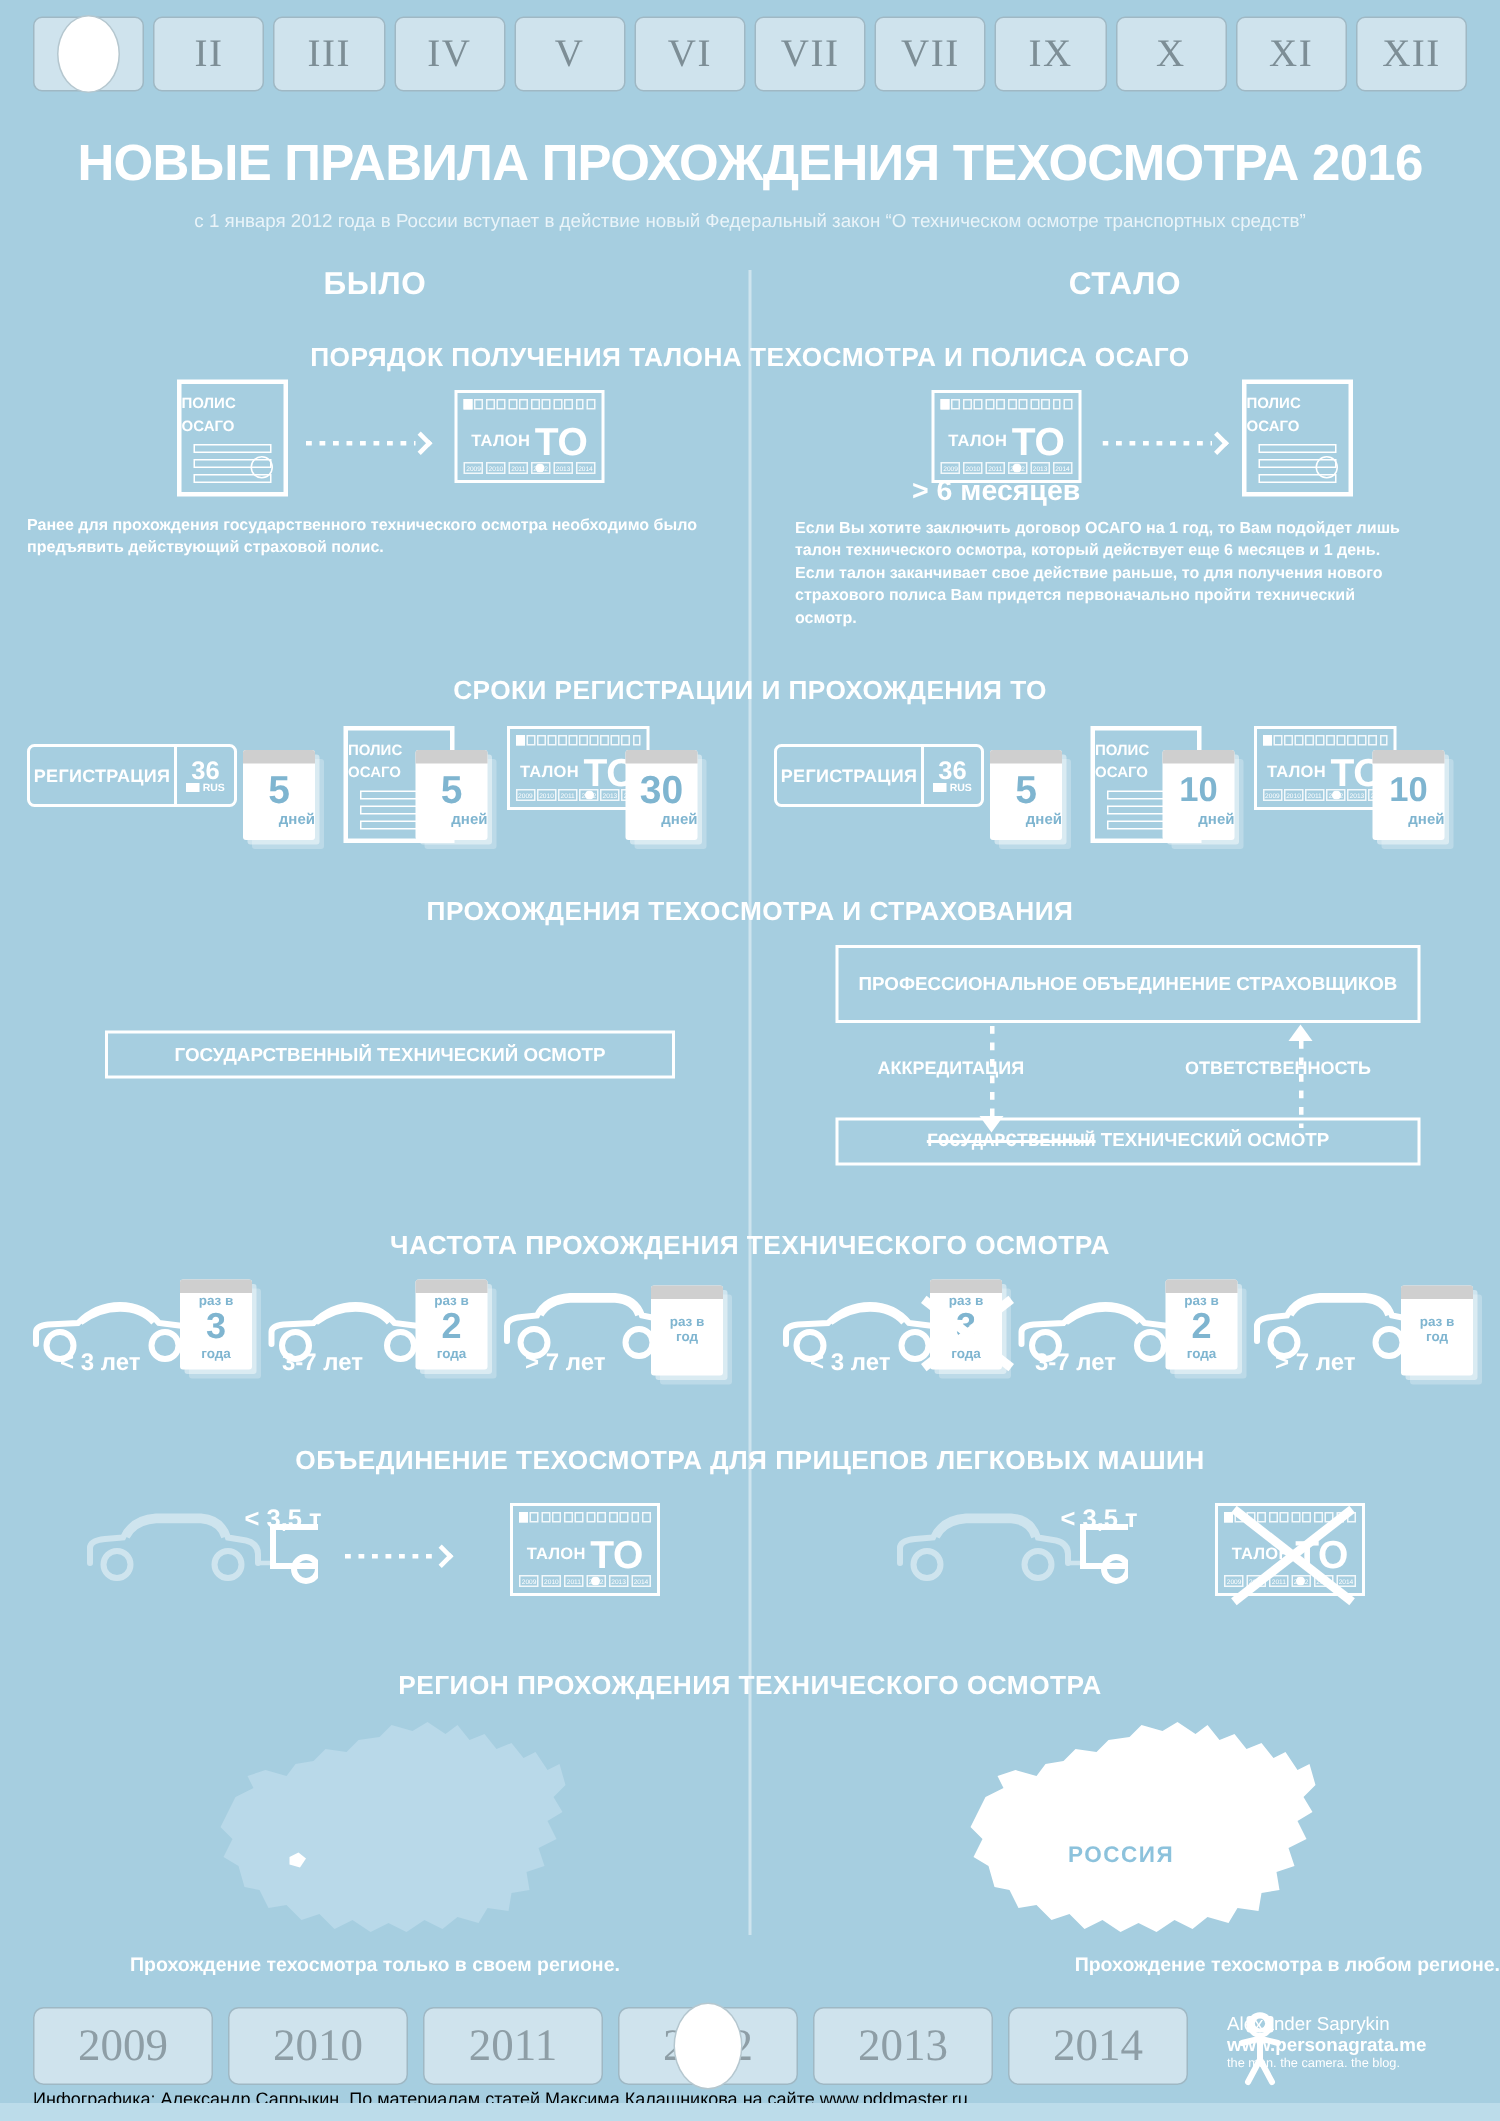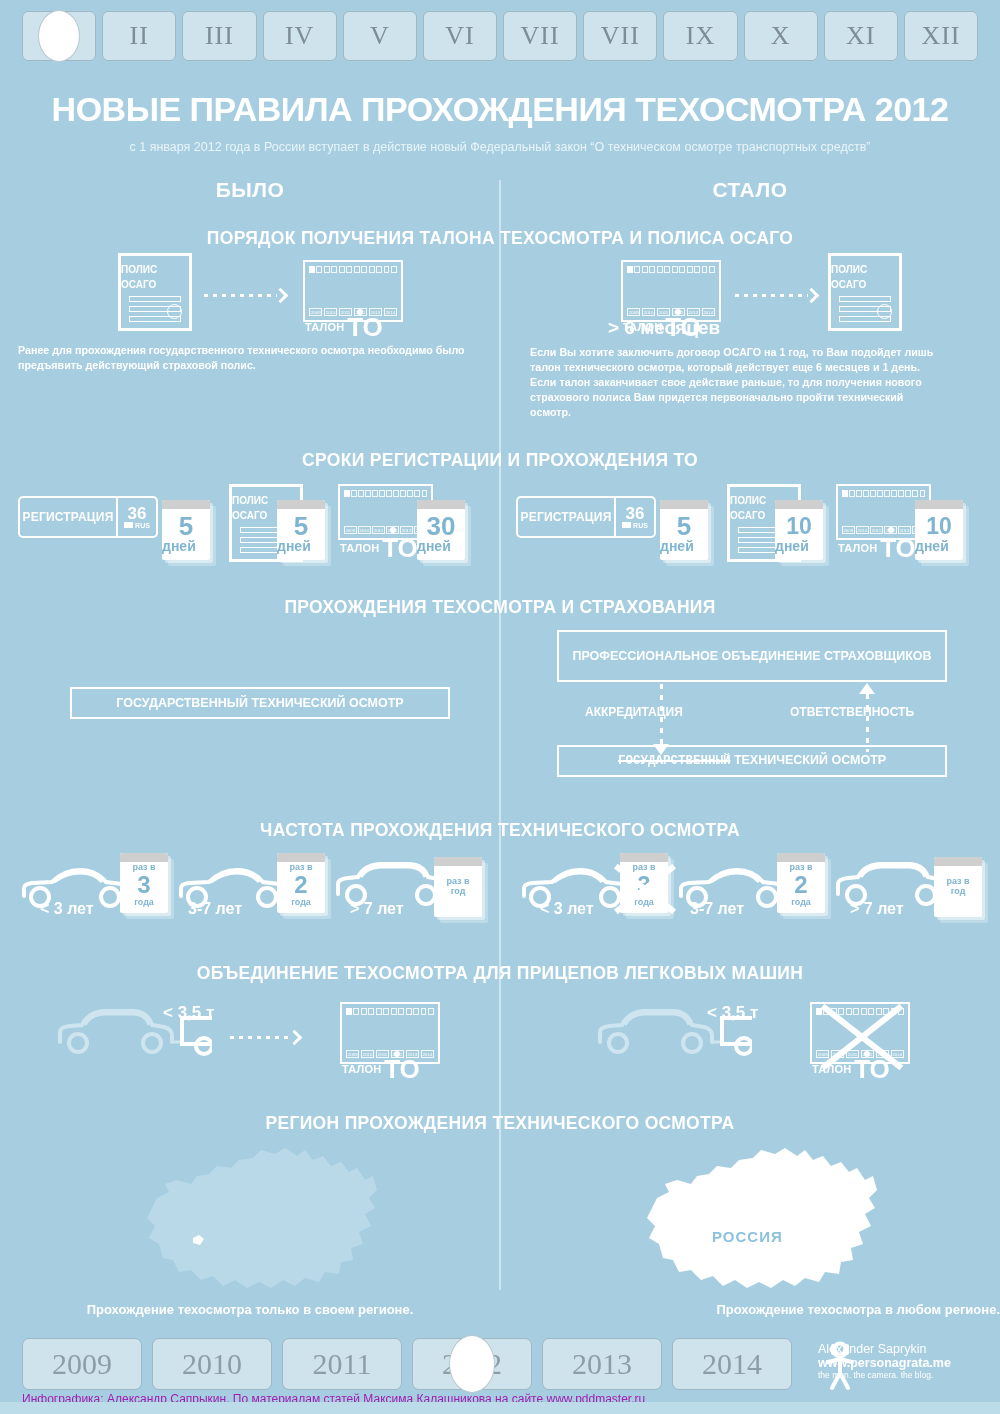--- a/index.html
+++ b/index.html
@@ -81,21 +81,21 @@
     background:transparent;
   }
   .doc-talon .months{
     position:absolute; left:4px; right:4px; top:4px; height:7px;
     display:flex; gap:1.5px;
   }
   .doc-talon .months i{ flex:1; border:1px solid rgba(255,255,255,0.85); }
   .doc-talon .months i.on{ background:#fff;}
   .doc-talon .mid{
     position:absolute; left:0; right:0; top:16px; height:32px;
-    display:flex; align-items:center; gap:3px;margin-top:33px;
+    display:flex; align-items:center; justify-content:center; gap:3px;
   }
   .doc-talon .mid .t1{ font-size:11px; font-weight:bold; letter-spacing:0.2px;}
   .doc-talon .mid .t2{ font-size:26px; font-weight:bold; line-height:26px;}
   .doc-talon .years{
     position:absolute; left:4px; right:4px; bottom:4px; height:8px;
     display:flex; gap:1.5px;
   }
   .doc-talon .years span{
     flex:1; border:1px solid rgba(255,255,255,0.85);
     font-size:4.4px; line-height:7px; text-align:center; color:#fff;
@@ -147,21 +147,21 @@
   .cal{
     position:absolute; width:48px; height:60px; background:#ffffff;
     box-shadow:3px 3px 0 rgba(255,255,255,0.45), 6px 6px 0 rgba(255,255,255,0.25);
     border-radius:2px;
   }
   .cal .top{ height:9px; background:#cfcfcf; border-radius:2px 2px 0 0;}
   .cal .big{
     text-align:center; font-size:26px; font-weight:bold; color:#7fb5d0;
     line-height:30px; margin-top:2px;
   }
-  .cal .sm{ text-align:left; font-size:14px; font-weight:bold; color:#7fb5d0; line-height:11px;}
+  .cal .sm{ text-align:right; font-size:10px; font-weight:bold; color:#7fb5d0; line-height:11px;}
   .cal .tiny{ text-align:center; font-size:9px; font-weight:bold; color:#7fb5d0; line-height:10px;}
   .cal.freq .big{ font-size:24px; line-height:25px; margin-top:0;}
 
   
   .obox{
     position:absolute; border:2px solid #fff; display:flex; align-items:center;
     justify-content:center; text-align:center; font-size:12.5px; font-weight:bold;
     color:#ffffff; line-height:19px; padding:4px 10px;
   }
   .strike{ text-decoration:line-through; text-decoration-thickness:2px;font-family:Liberation Mono, monospace;}
@@ -205,21 +205,21 @@
   }
   .yearcell{
     flex:1; border-radius:7px; background:#cfe3ed; border:1px solid #9fb8c4;
     display:flex; align-items:center; justify-content:center;
     font-size:30px; color:#8e9ea6; font-family:"Liberation Serif", serif; position:relative;
   }
   .yearcell .marker-oval{ width:46px; height:58px;}
   .yearcell .num{ position:relative; z-index:1;}
 
   .credit{
-    position:absolute; left:22px; top:1392px; font-size:12px; color:#a21caf; font-weight:normal;
+    position:absolute; left:22px; top:1392px; font-size:12px; color:#000000; font-weight:normal;
   }
   .bottomband{ position:absolute; left:0; bottom:0; width:1000px; height:12px; background:#bcdcea;}
 
   .author{ position:absolute; left:818px; top:1342px; width:180px; color:#fff;}
   .author .n{ font-size:12.5px; font-weight:normal; line-height:14px;}
   .author .u{ font-size:12.5px; font-weight:bold; line-height:14px;}
   .author .s{ font-size:8.5px; line-height:11px;}
   .authoricon{ position:absolute; left:818px; top:1340px;}
 </style>
 </head>
@@ -258,21 +258,21 @@
       <span class="num">X</span>
     </div>
   <div class="roman-cell">
       <span class="num">XI</span>
     </div>
   <div class="roman-cell">
       <span class="num">XII</span>
     </div>
 </div>
 
-<div class="headline">НОВЫЕ ПРАВИЛА ПРОХОЖДЕНИЯ ТЕХОСМОТРА 2012</div>
+<div class="headline">НОВЫЕ ПРАВИЛА ПРОХОЖДЕНИЯ ТЕХОСМОТРА 2016</div>
 <div class="subhead">с 1 января 2012 года в России вступает в действие новый Федеральный закон “О техническом осмотре транспортных средств”</div>
 
 <div class="vdivider"></div>
 
 <div class="colhead left">БЫЛО</div>
 <div class="colhead right">СТАЛО</div>
 
 <div class="section-title" style="top:228px;">ПОРЯДОК ПОЛУЧЕНИЯ ТАЛОНА ТЕХОСМОТРА И ПОЛИСА ОСАГО</div>
 
 <div class="doc-polis" style="left:118px; top:253px;">

